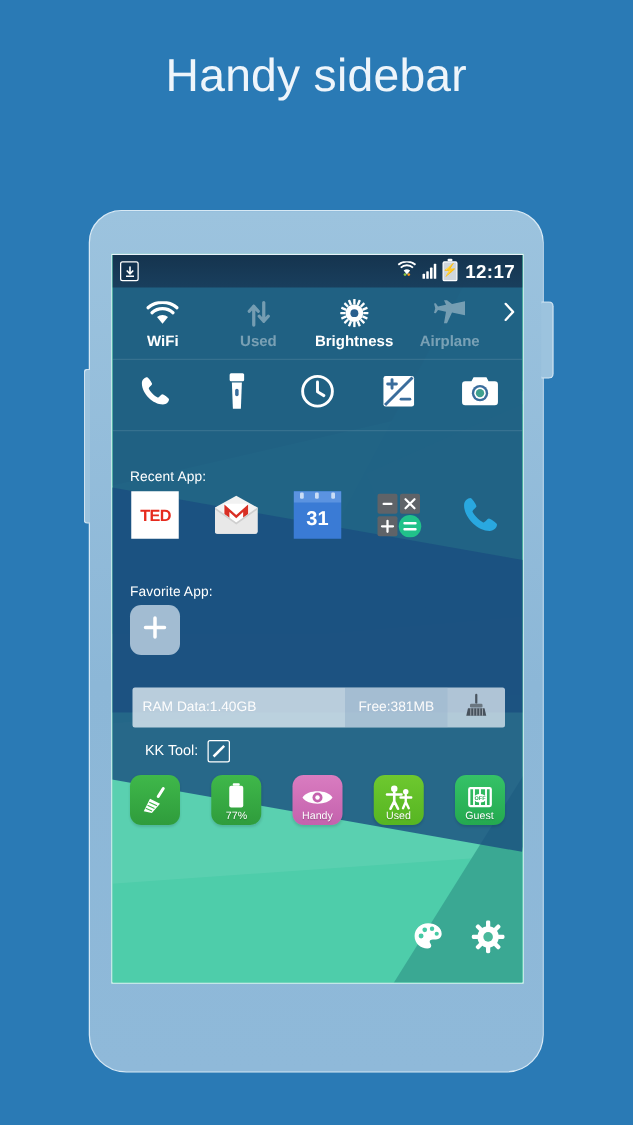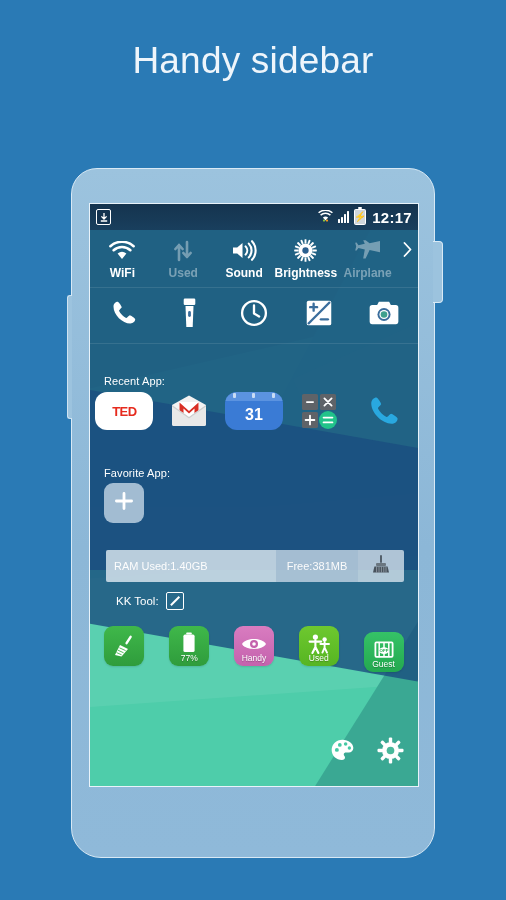--- a/index.html
+++ b/index.html
@@ -283,22 +283,22 @@
   }
 
   .row-apps {
     display:flex;
     align-items:center;
     padding: 5px 2px 6px 2px;
   }
   .app { flex:1; display:flex; align-items:center; justify-content:center; }
 
   .app-tile {
-    width: 58px; height: 38px;
-    border-radius: 12px;
+    width: 38px; height: 38px;
+    border-radius: 0;
     display:flex; align-items:center; justify-content:center;
     overflow:hidden;
     position: relative;
   }
 
   .fav-row { padding: 4px 0 0 14px; }
   .fav-add {
     width: 40px; height: 40px;
     border-radius: 9px;
     background: rgba(220,233,245,.70);
@@ -473,31 +473,20 @@
         <div class="toggle dim">
           <span class="tg-ico">
             <svg width="22" height="22" viewBox="0 0 22 22">
               <path d="M7 20 V5 M7 5 L3.4 9 M7 5 L10.6 9" stroke="#fff" stroke-width="2.6" fill="none" stroke-linecap="round" stroke-linejoin="round"></path>
               <path d="M15 2 V17 M15 17 L11.4 13 M15 17 L18.6 13" stroke="#fff" stroke-width="2.6" fill="none" stroke-linecap="round" stroke-linejoin="round"></path>
             </svg>
           </span>
           <span class="tg-lbl">Used</span>
         </div>
 
-        <div class="toggle">
-          <span class="tg-ico">
-            <svg width="26" height="21" viewBox="0 0 26 21">
-              <path d="M2 7.5 H6.2 L11.5 3 V18 L6.2 13.5 H2 Z" fill="#fff"></path>
-              <path d="M14.6 6.4 A6 6 0 0 1 14.6 14.6" stroke="#fff" stroke-width="2.1" fill="none" stroke-linecap="round"></path>
-              <path d="M17.8 3.6 A10 10 0 0 1 17.8 17.4" stroke="#fff" stroke-width="2.1" fill="none" stroke-linecap="round"></path>
-              <path d="M21 1.2 A13.7 13.7 0 0 1 21 19.8" stroke="#fff" stroke-width="2.1" fill="none" stroke-linecap="round"></path>
-            </svg>
-          </span>
-          <span class="tg-lbl">Sound</span>
-        </div>
 
         <div class="toggle">
           <span class="tg-ico">
             <svg width="23" height="23" viewBox="0 0 24 24">
               <g fill="#fff">
                 <circle cx="12" cy="12" r="7.4"></circle>
                 <g>
                   <rect x="11" y="0.2" width="2" height="4.4" rx="0.4"></rect>
                   <rect x="11" y="19.4" width="2" height="4.4" rx="0.4"></rect>
                   <rect x="0.2" y="11" width="4.4" height="2" rx="0.4"></rect>
@@ -647,21 +636,21 @@
           <span>
             <svg width="22" height="22" viewBox="0 0 22 22">
                 <path d="M11 3.4 V18.6 M3.4 11 H18.6" stroke="#fff" stroke-width="2.8" stroke-linecap="round"></path>
               </svg>
           </span>
         </div>
       </div>
     </div>
 
     <div class="ram-wrap">
-      <div class="ram-used">RAM Used:1.40GB</div>
+      <div class="ram-used">RAM Data:1.40GB</div>
       <div class="ram-free">Free:381MB</div>
       <div class="ram-clean">
         <span>
           <svg width="20" height="20" viewBox="0 0 20 20">
             <rect x="9.1" y="1" width="1.8" height="8" rx=".9" fill="#4a5560"></rect>
             <rect x="5" y="9" width="10" height="3" rx="1" fill="#6a7680"></rect>
             <path d="M3.4 12.6 H16.6 L18 18.6 H2 Z" fill="#47525c"></path>
             <path d="M5.6 12.6 V18.6 M8 12.6 V18.6 M10.4 12.6 V18.6 M12.8 12.6 V18.6 M15 12.6 V18.6" stroke="#9aa4ad" stroke-width=".8"></path>
           </svg>
         </span>
@@ -713,21 +702,21 @@
               <circle cx="9.4" cy="4" r="2.6" fill="#fff"></circle>
               <path d="M9.4 7 L9.4 14 M9.4 14 L6.4 20 M9.4 14 L12.4 20 M3.6 8.6 L15.2 8.6" stroke="#fff" stroke-width="2.1" stroke-linecap="round"></path>
               <circle cx="18.6" cy="6.4" r="2.2" fill="#fff"></circle>
               <path d="M18.6 9 L18.6 14.6 M18.6 14.6 L16.4 19.6 M18.6 14.6 L21 19.6 M14.4 11 L23 11" stroke="#fff" stroke-width="1.9" stroke-linecap="round"></path>
             </svg>
             <span class="kk-cap">Used</span>
           </div>
         </div>
 
         <div class="kk-cell">
-          <div class="kk-tile" style="background:linear-gradient(180deg,#35c267,#24a94f);margin-top:12px;">
+          <div class="kk-tile" style="background:linear-gradient(180deg,#35c267,#24a94f);">
             <svg width="24" height="20" viewBox="0 0 24 20" style="margin-bottom:4px;">
               <rect x="3.4" y="2.4" width="17.2" height="14.4" rx="1" fill="none" stroke="#fff" stroke-width="1.8"></rect>
               <path d="M7.2 2.4 V16.8 M12 2.4 V16.8 M16.8 2.4 V16.8" stroke="#fff" stroke-width="1.5"></path>
               <ellipse cx="12" cy="10.6" rx="5" ry="3.4" fill="#fff"></ellipse>
               <text x="12" y="12.2" font-size="4.4" font-weight="bold" fill="#24a94f" text-anchor="middle" font-family="'Liberation Sans',sans-serif">OFF</text>
             </svg>
             <span class="kk-cap">Guest</span>
           </div>
         </div>
       </div>

